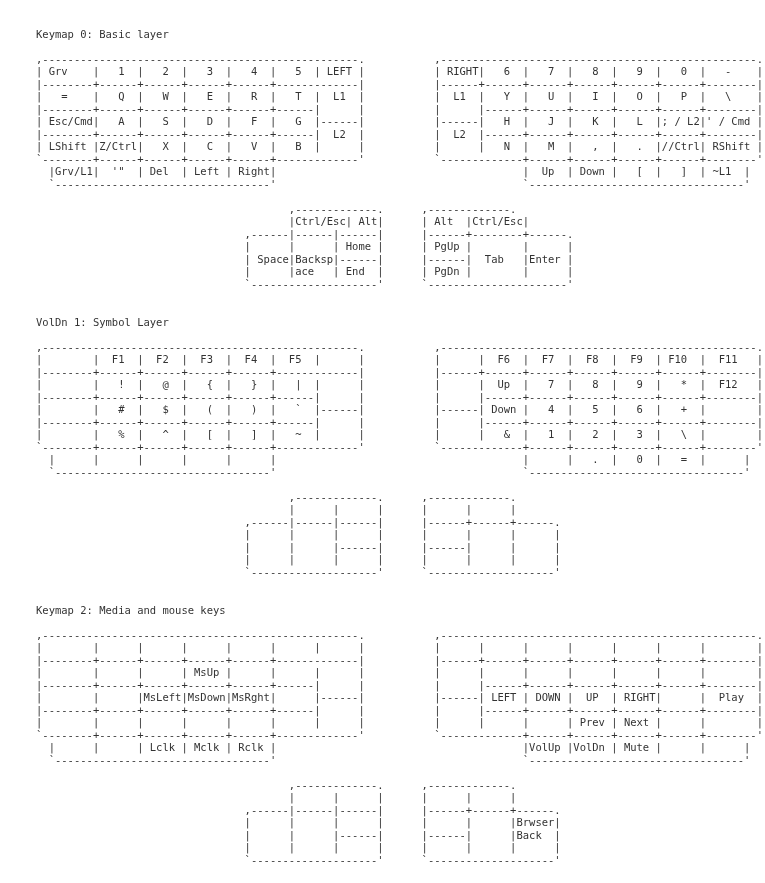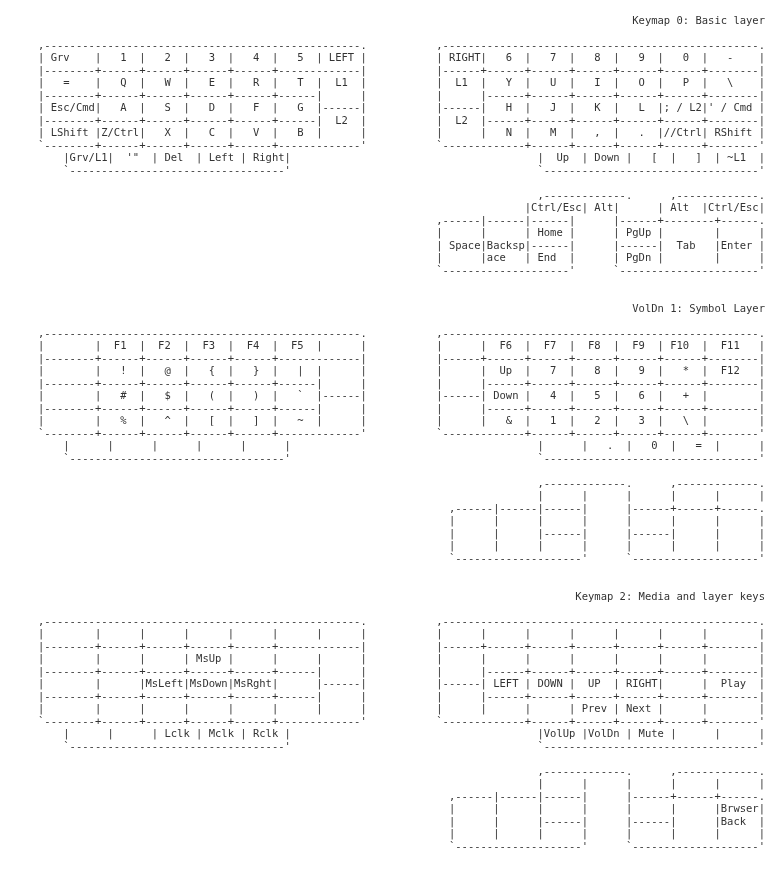--- a/index.html
+++ b/index.html
@@ -12,22 +12,21 @@
     height: 883px;
     box-sizing: border-box;
     padding: 14px 0 0 22px;
     overflow: hidden;
     font-family: "DejaVu Sans Mono", "Liberation Mono", monospace;
     font-size: 10.5px;
     line-height: 12.5px;
     color: #333333;
   }
   .keymap-section {
-    margin: 0;
-    text-align: right;
+    margin: 14px;
   }
   .keymap-title {
     font-family: inherit;
     font-size: inherit;
     line-height: inherit;
     font-weight: normal;
     margin: 0 0 12px 0;
     white-space: pre;
   }
   .keymap-art {
@@ -84,21 +83,21 @@
                                         ,-------------.      ,-------------.
                                         |      |      |      |      |      |
                                  ,------|------|------|      |------+------+------.
                                  |      |      |      |      |      |      |      |
                                  |      |      |------|      |------|      |      |
                                  |      |      |      |      |      |      |      |
                                  `--------------------'      `--------------------'</pre>
   </section>
 
   <section class="keymap-section">
-    <h2 class="keymap-title">Keymap 2: Media and layer keys</h2>
+    <h2 class="keymap-title">Keymap 2: Media and mouse keys</h2>
     <pre class="keymap-art">,--------------------------------------------------.           ,--------------------------------------------------.
 |        |      |      |      |      |      |      |           |      |      |      |      |      |      |        |
 |--------+------+------+------+------+-------------|           |------+------+------+------+------+------+--------|
 |        |      |      | MsUp |      |      |      |           |      |      |      |      |      |      |        |
 |--------+------+------+------+------+------|      |           |      |------+------+------+------+------+--------|
 |        |      |MsLeft|MsDown|MsRght|      |------|           |------| LEFT | DOWN |  UP  | RIGHT|      |  Play  |
 |--------+------+------+------+------+------|      |           |      |------+------+------+------+------+--------|
 |        |      |      |      |      |      |      |           |      |      |      | Prev | Next |      |        |
 `--------+------+------+------+------+-------------'           `-------------+------+------+------+------+--------'
   |      |      | Lclk | Mclk | Rclk |                                       |VolUp |VolDn | Mute |      |      |

